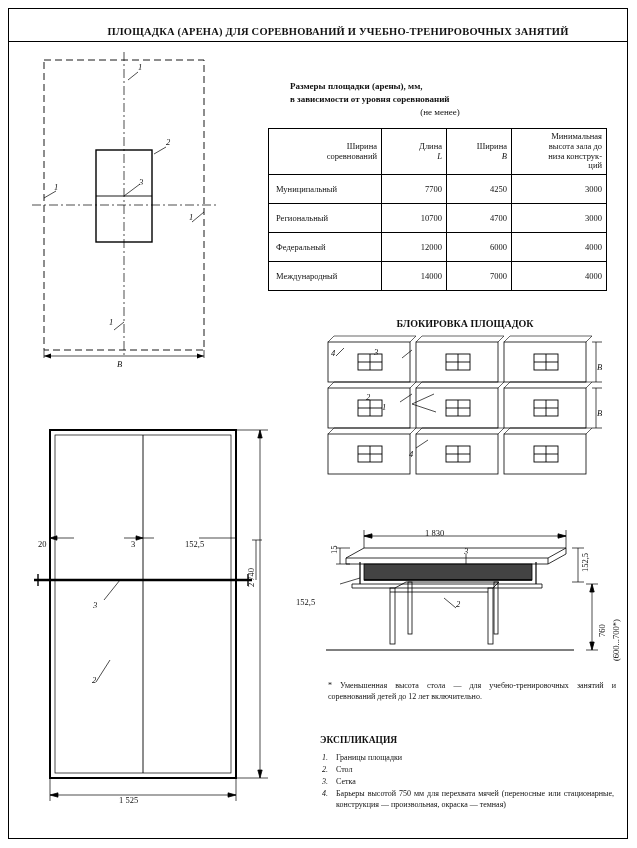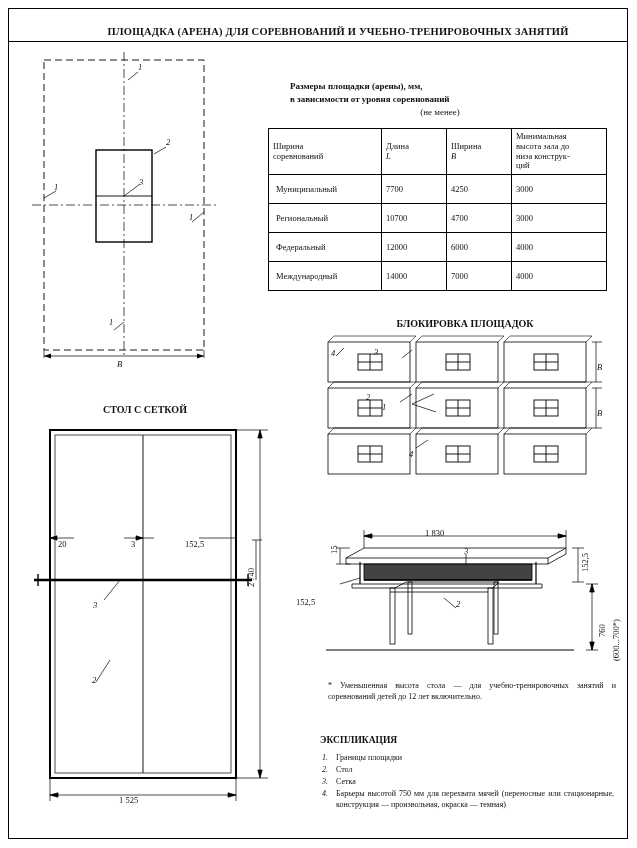--- a/index.html
+++ b/index.html
@@ -58,21 +58,21 @@
   .tbl-cap .nm{font-weight:normal;display:block;text-align:center;}
   table.sizes{
     position:absolute;
     left:268px; top:128px;
     border-collapse:collapse;
     font-size:8.5px;
     background:#fff;
   }
   table.sizes td,table.sizes th{
     border:1px solid #000;
-    text-align:left;
+    text-align:right;
     padding:3px 4px;
     font-weight:normal;
   }
   table.sizes thead td{
     height:34px;
     vertical-align:middle;
     line-height:1.15;
   }
   table.sizes tbody td{height:22px;}
   table.sizes tbody td:first-child{text-align:left;padding-left:7px;}
@@ -292,21 +292,20 @@
     </g>
   </svg>
   <div class="lbl it" style="left:331px;top:349px;">4</div>
   <div class="lbl it" style="left:374px;top:348px;">3</div>
   <div class="lbl it" style="left:366px;top:393px;">2</div>
   <div class="lbl it" style="left:382px;top:403px;">1</div>
   <div class="lbl it" style="left:409px;top:450px;">4</div>
   <div class="lbl it" style="left:597px;top:363px;">B</div>
   <div class="lbl it" style="left:597px;top:409px;">B</div>
 
-  <div class="sect" style="left:30px;top:404px;width:230px;">СТОЛ С СЕТКОЙ</div>
 
   <svg style="position:absolute;left:24px;top:420px;" width="250" height="400" viewBox="0 0 250 400">
 
     <rect x="26" y="10" width="186" height="348" fill="none" stroke="#000" stroke-width="2"></rect>
     <rect x="31" y="15" width="176" height="338" fill="none" stroke="#000" stroke-width="0.7"></rect>
 
     <line x1="119" y1="15" x2="119" y2="353" stroke="#000" stroke-width="0.9"></line>
 
     <line x1="10" y1="160" x2="228" y2="160" stroke="#000" stroke-width="2.4"></line>
 
@@ -336,21 +335,21 @@
       <line x1="26" y1="375" x2="212" y2="375"></line>
       <line x1="26" y1="358" x2="26" y2="381"></line>
       <line x1="212" y1="358" x2="212" y2="381"></line>
       <path d="M26,375 L34,372.8 L34,377.2 Z" fill="#000"></path>
       <path d="M212,375 L204,372.8 L204,377.2 Z" fill="#000"></path>
     </g>
 
     <line x1="96" y1="160" x2="80" y2="180" stroke="#000" stroke-width="0.7"></line>
     <line x1="86" y1="240" x2="72" y2="262" stroke="#000" stroke-width="0.7"></line>
   </svg>
-  <div class="lbl" style="left:58px;top:540px;">20</div>
+  <div class="lbl" style="left:38px;top:540px;">20</div>
   <div class="lbl" style="left:131px;top:540px;">3</div>
   <div class="lbl" style="left:185px;top:540px;">152,5</div>
   <div class="lbl" style="left:247px;top:587px;transform:rotate(-90deg);transform-origin:left top;">2 740</div>
   <div class="lbl" style="left:119px;top:796px;">1 525</div>
   <div class="lbl it" style="left:93px;top:601px;">3</div>
   <div class="lbl it" style="left:92px;top:676px;">2</div>
 
   <svg style="position:absolute;left:316px;top:522px;" width="295" height="152" viewBox="0 0 295 152">
     <g stroke="#000" fill="none" stroke-width="0.8">
 

